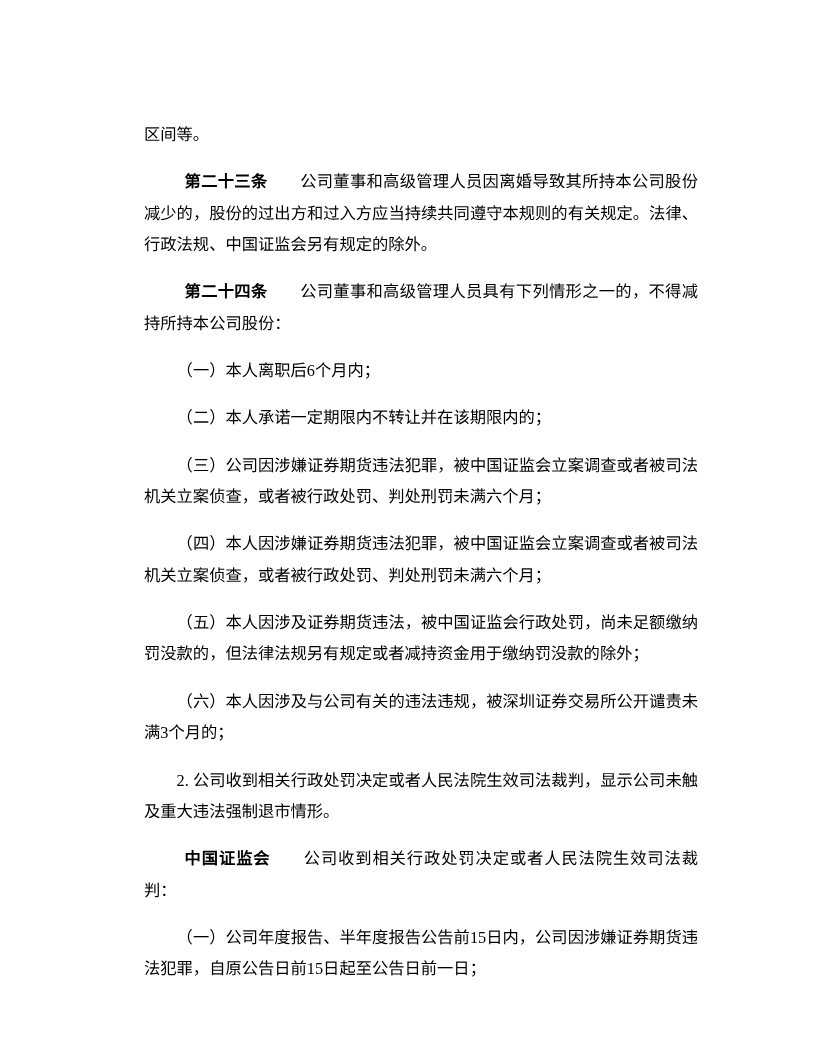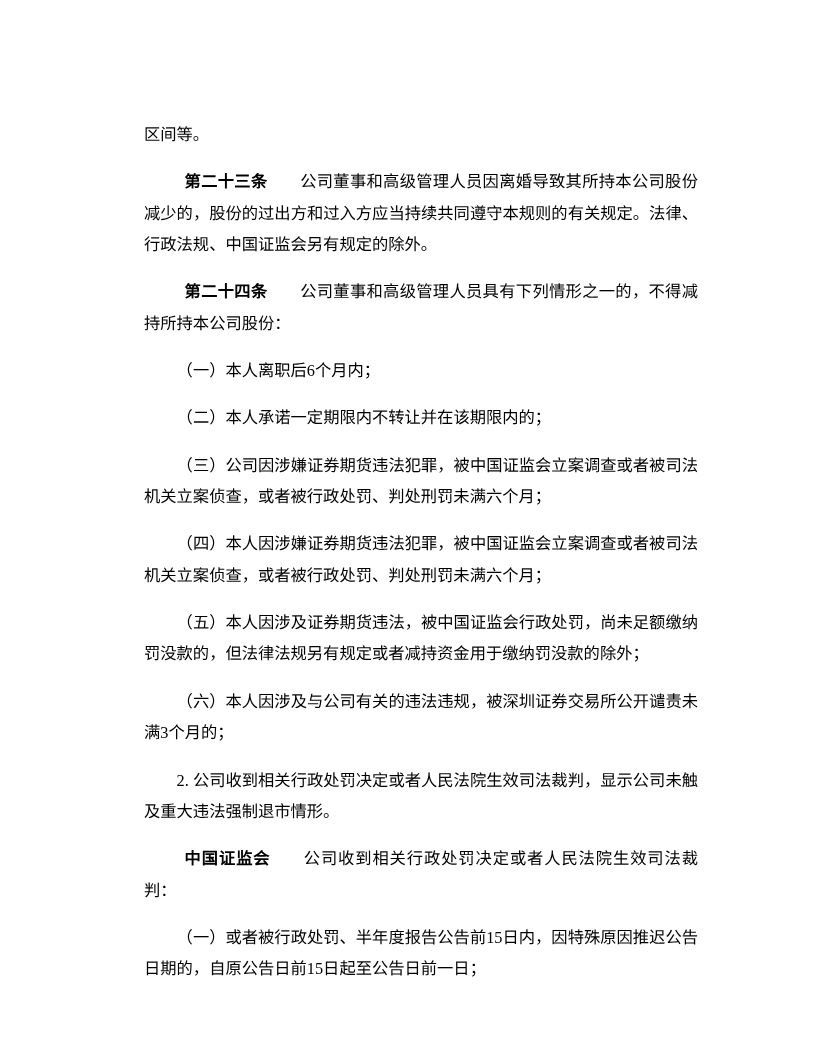--- a/index.html
+++ b/index.html
@@ -63,16 +63,16 @@
 
     <p class="para">（六）本人因涉及与公司有关的违法违规，被深圳证券交易所公开谴责未满3个月的；</p>
 
 
 
     <p class="para">2. 公司收到相关行政处罚决定或者人民法院生效司法裁判，显示公司未触及重大违法强制退市情形。</p>
 
 
     <p class="para"><b>中国证监会</b><span>　公司收到相关行政处罚决定或者人民法院生效司法裁判：</span></p>
 
-    <p class="para">（一）或者被行政处罚、半年度报告公告前15日内，因特殊原因推迟公告日期的，自原公告日前15日起至公告日前一日；</p>
+    <p class="para">（一）公司年度报告、半年度报告公告前15日内，公司因涉嫌证券期货违法犯罪，自原公告日前15日起至公告日前一日；</p>
 
   </div>
 </div>
 
 </body></html>

